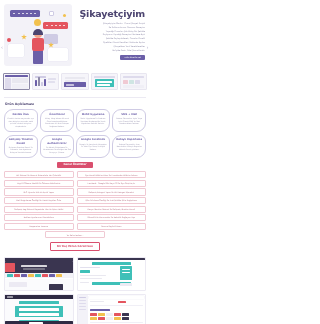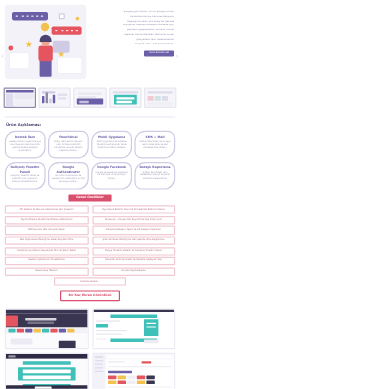--- a/index.html
+++ b/index.html
@@ -138,20 +138,21 @@
       <div class="star st1"></div>
         <div class="star st2"></div>
       <div class="person">
         <div class="p-legs"></div>
           <div class="p-body"></div>
         <div class="p-head"></div>
           <div class="p-hair"></div>
       </div>
     </div>
     <div class="hero-txt">
+      <div class="brand">Şikayetçiyim</div>
       <div class="tagline">
         <div>Şikayetçiyim Marka - Firma Şikayet Scripti</div>
         <div>İle Kullanıcılarınız Olumsuz Deneyim</div>
         <div>Yaşadığı Firmaları Çok Kolay Bir Şekilde</div>
         <div>Dışlıyoruz Yaşadığı Deneyimi Herkese Açık</div>
         <div>Şekilde Paylaşabilecek, Firmalar Ücretli</div>
         <div>Üyelikler Olarak Kendileri Hakkında Açılan</div>
         <div>Şikayetlere Yanıt Verebilecekler</div>
         <div>Ve İyide Cevir, İlde Çıkacaklardır.</div>
       </div>

